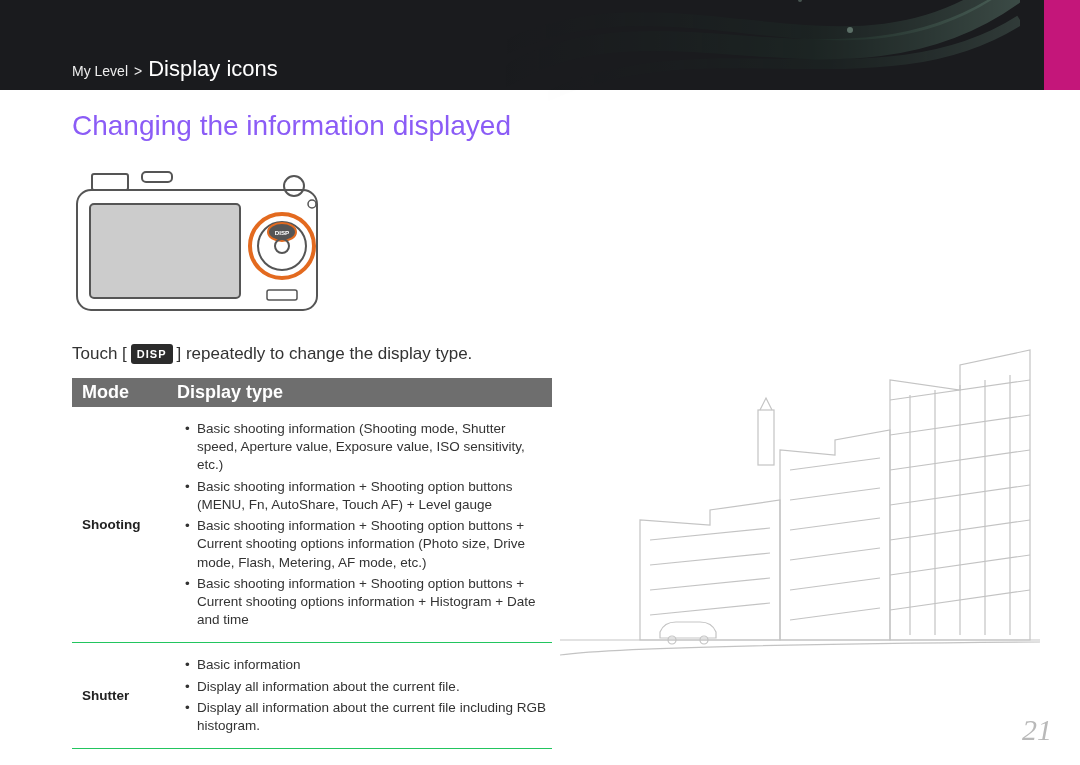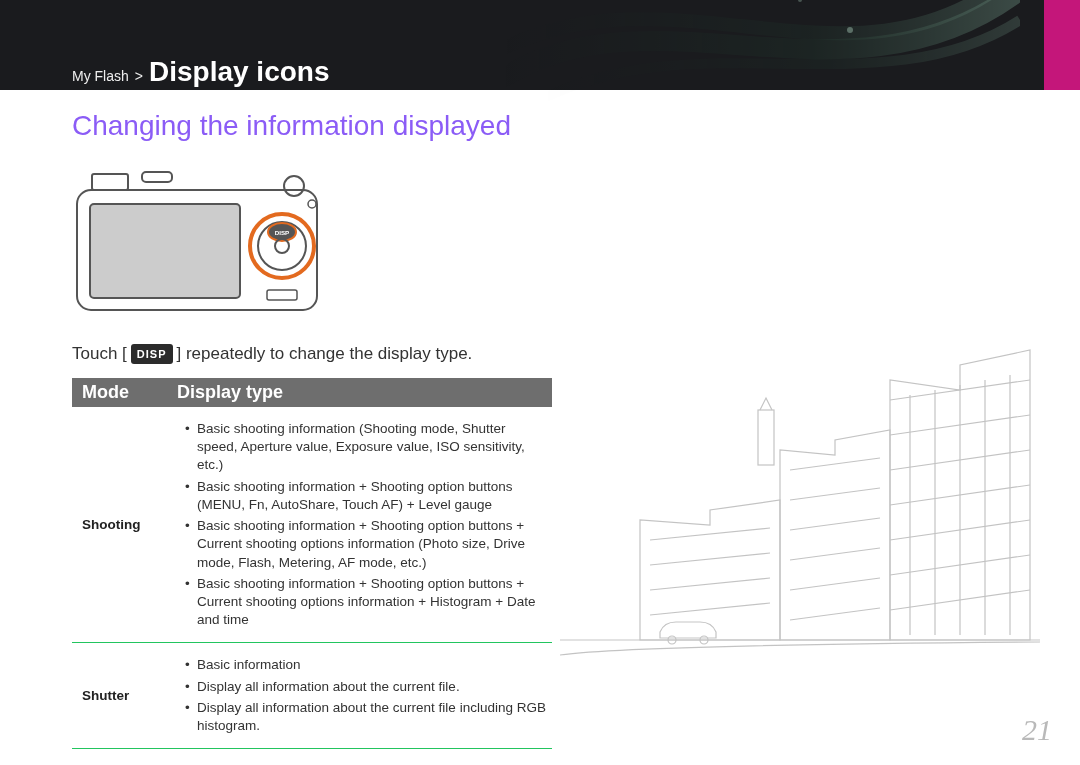--- a/index.html
+++ b/index.html
@@ -38,22 +38,22 @@
     left: 72px;
     top: 56px;
     color: #eee;
     font-size: 14px;
     font-weight: 300;
     display: flex;
     align-items: baseline;
     gap: 6px;
   }
   .breadcrumb .section-title {
-    font-size: 28px;
-    font-weight: 700;
+    font-size: 22px;
+    font-weight: 400;
     color: #fff;
   }
 
   
   .content {
     position: absolute;
     top: 110px;
     left: 72px;
     width: 480px;
   }
@@ -171,21 +171,21 @@
       </linearGradient>
     </defs>
     <path d="M0 120 C 150 20, 350 160, 520 30" stroke="url(#g1)" stroke-width="20" fill="none" opacity="0.6"></path>
     <path d="M0 90 C 180 0, 360 150, 520 10" stroke="url(#g1)" stroke-width="14" fill="none" opacity="0.5"></path>
     <path d="M40 140 C 200 60, 380 150, 520 60" stroke="url(#g1)" stroke-width="10" fill="none" opacity="0.4"></path>
     <circle cx="350" cy="70" r="3" fill="#cfffe6" opacity="0.7"></circle>
     <circle cx="400" cy="30" r="2" fill="#cfffe6" opacity="0.6"></circle>
     <circle cx="300" cy="40" r="2" fill="#cfffe6" opacity="0.5"></circle>
   </svg>
   <div class="breadcrumb">
-    <span>My Flash</span>
+    <span>My Level</span>
     <span>&gt;</span>
     <span class="section-title">Display icons</span>
   </div>
 </div>
 
 <div class="content">
   <h1 class="page-heading">Changing the information displayed</h1>
 
   
   <svg class="camera-illustration" viewBox="0 0 260 160">

